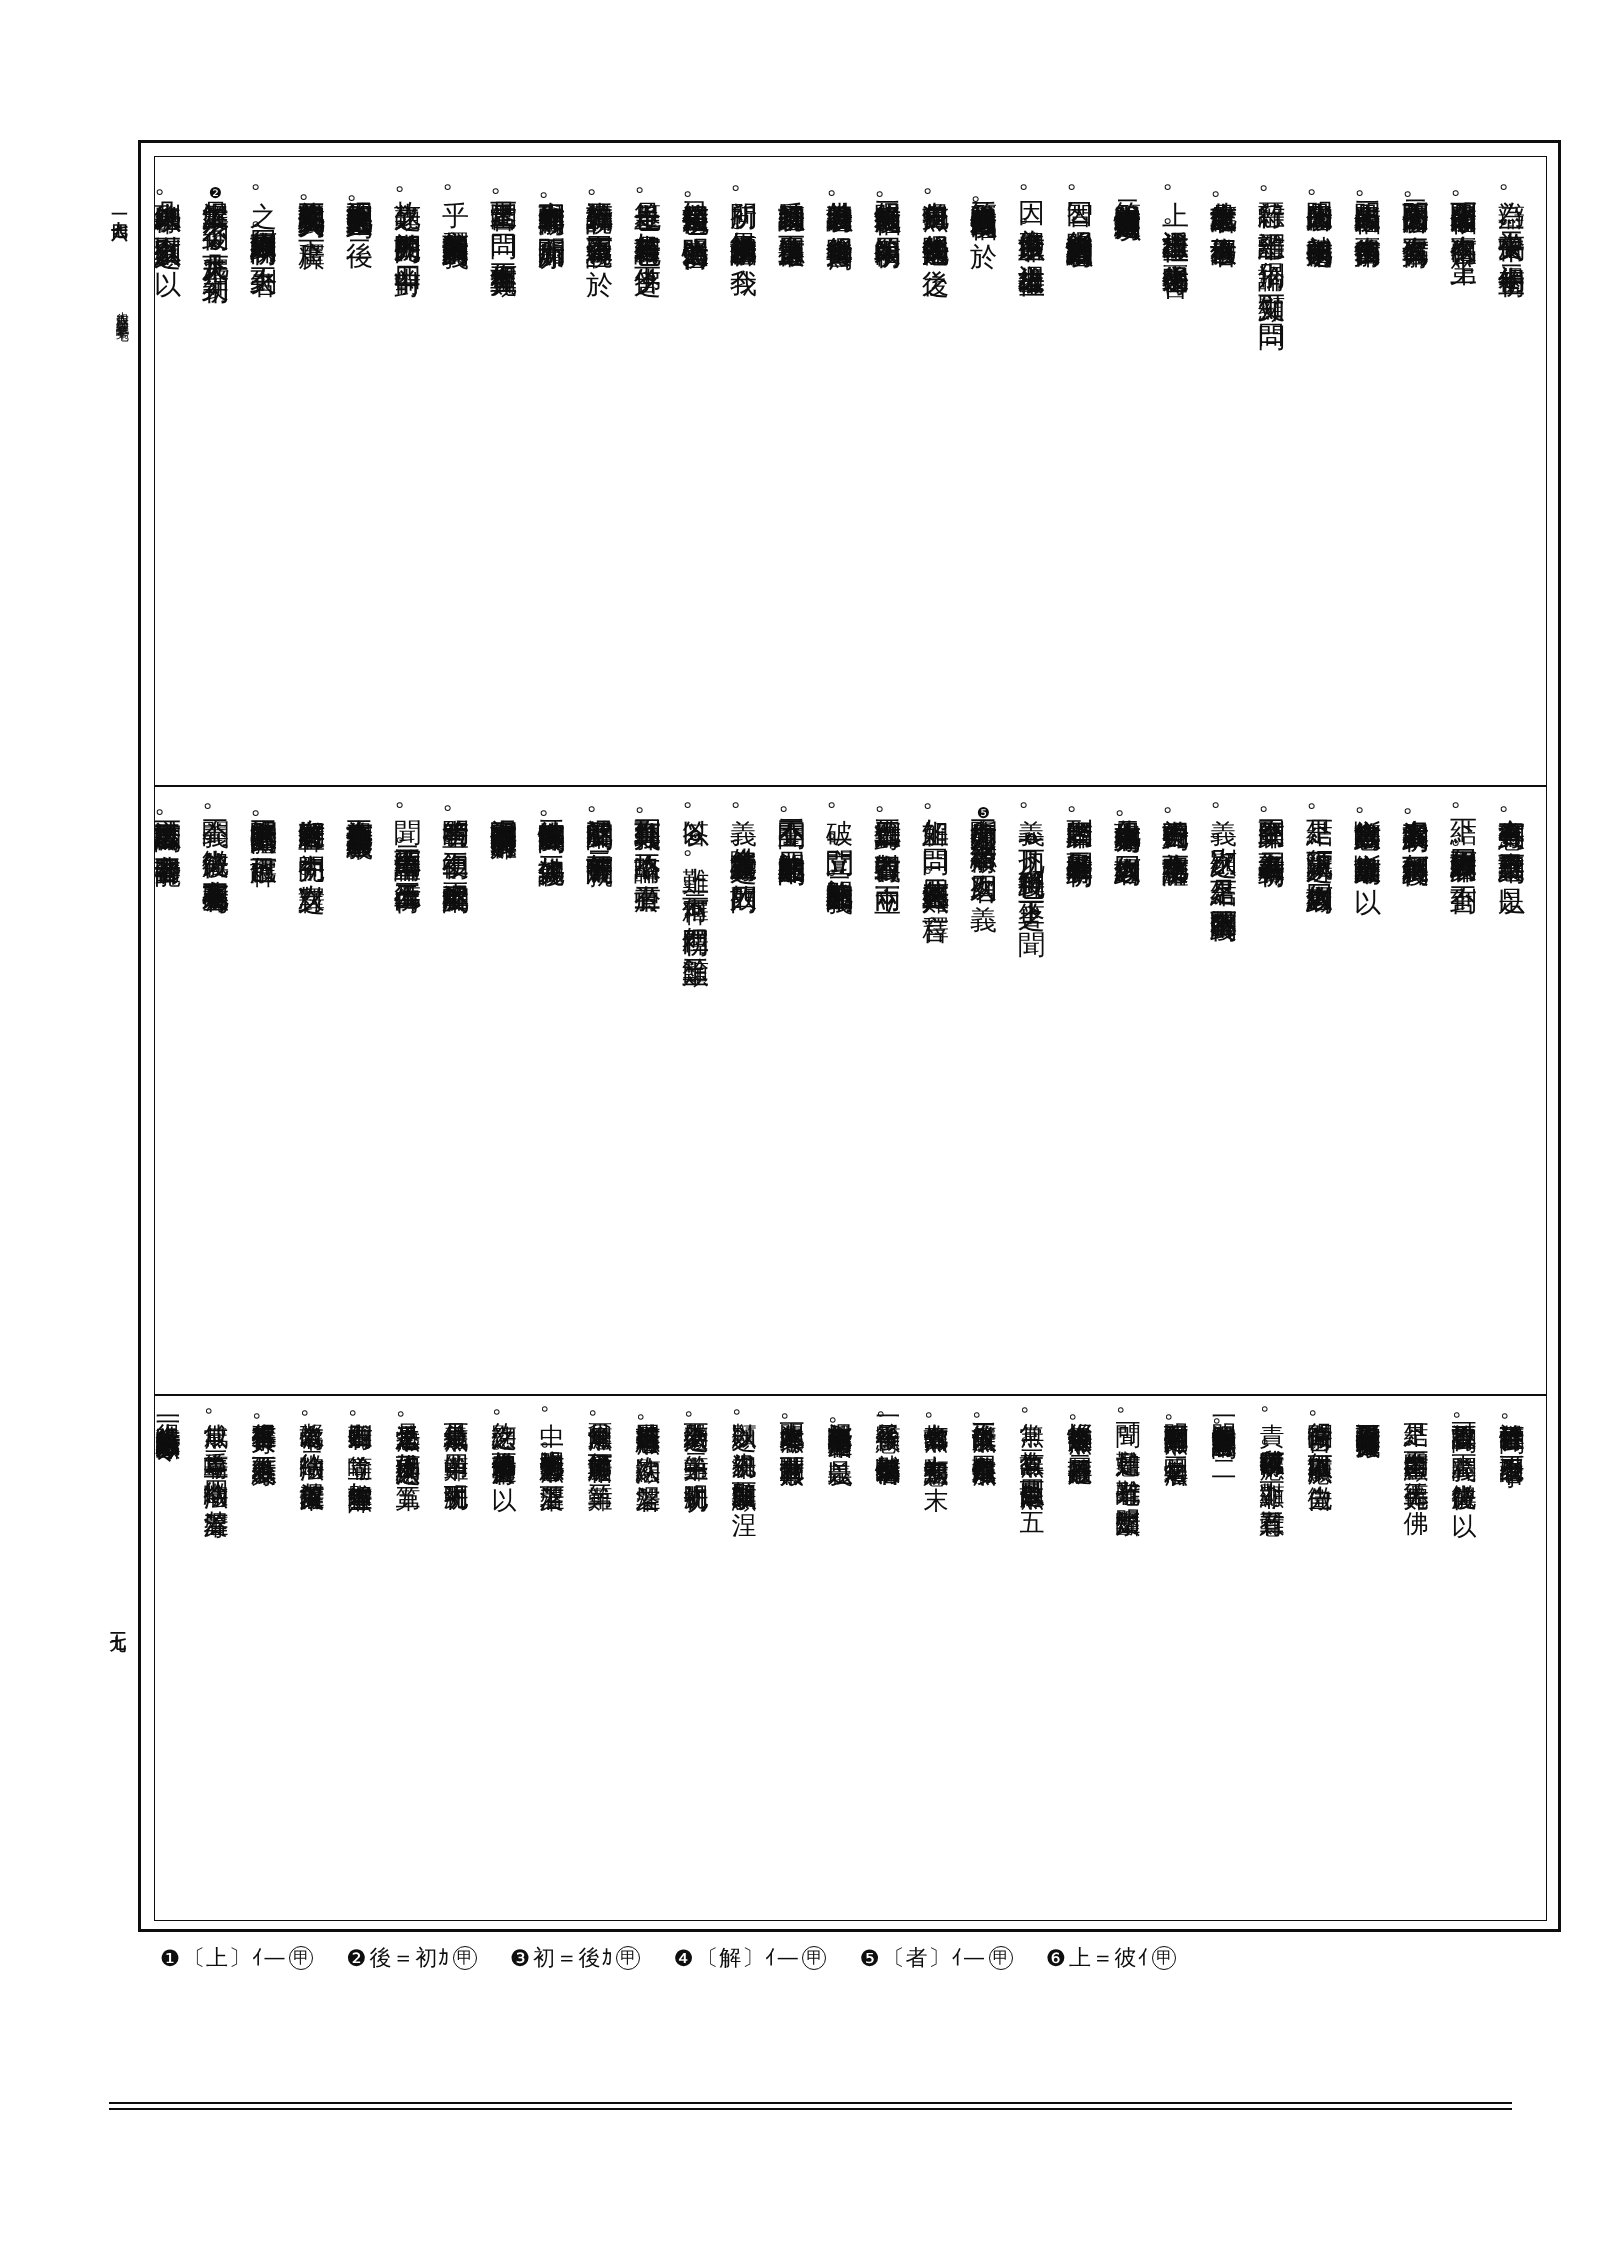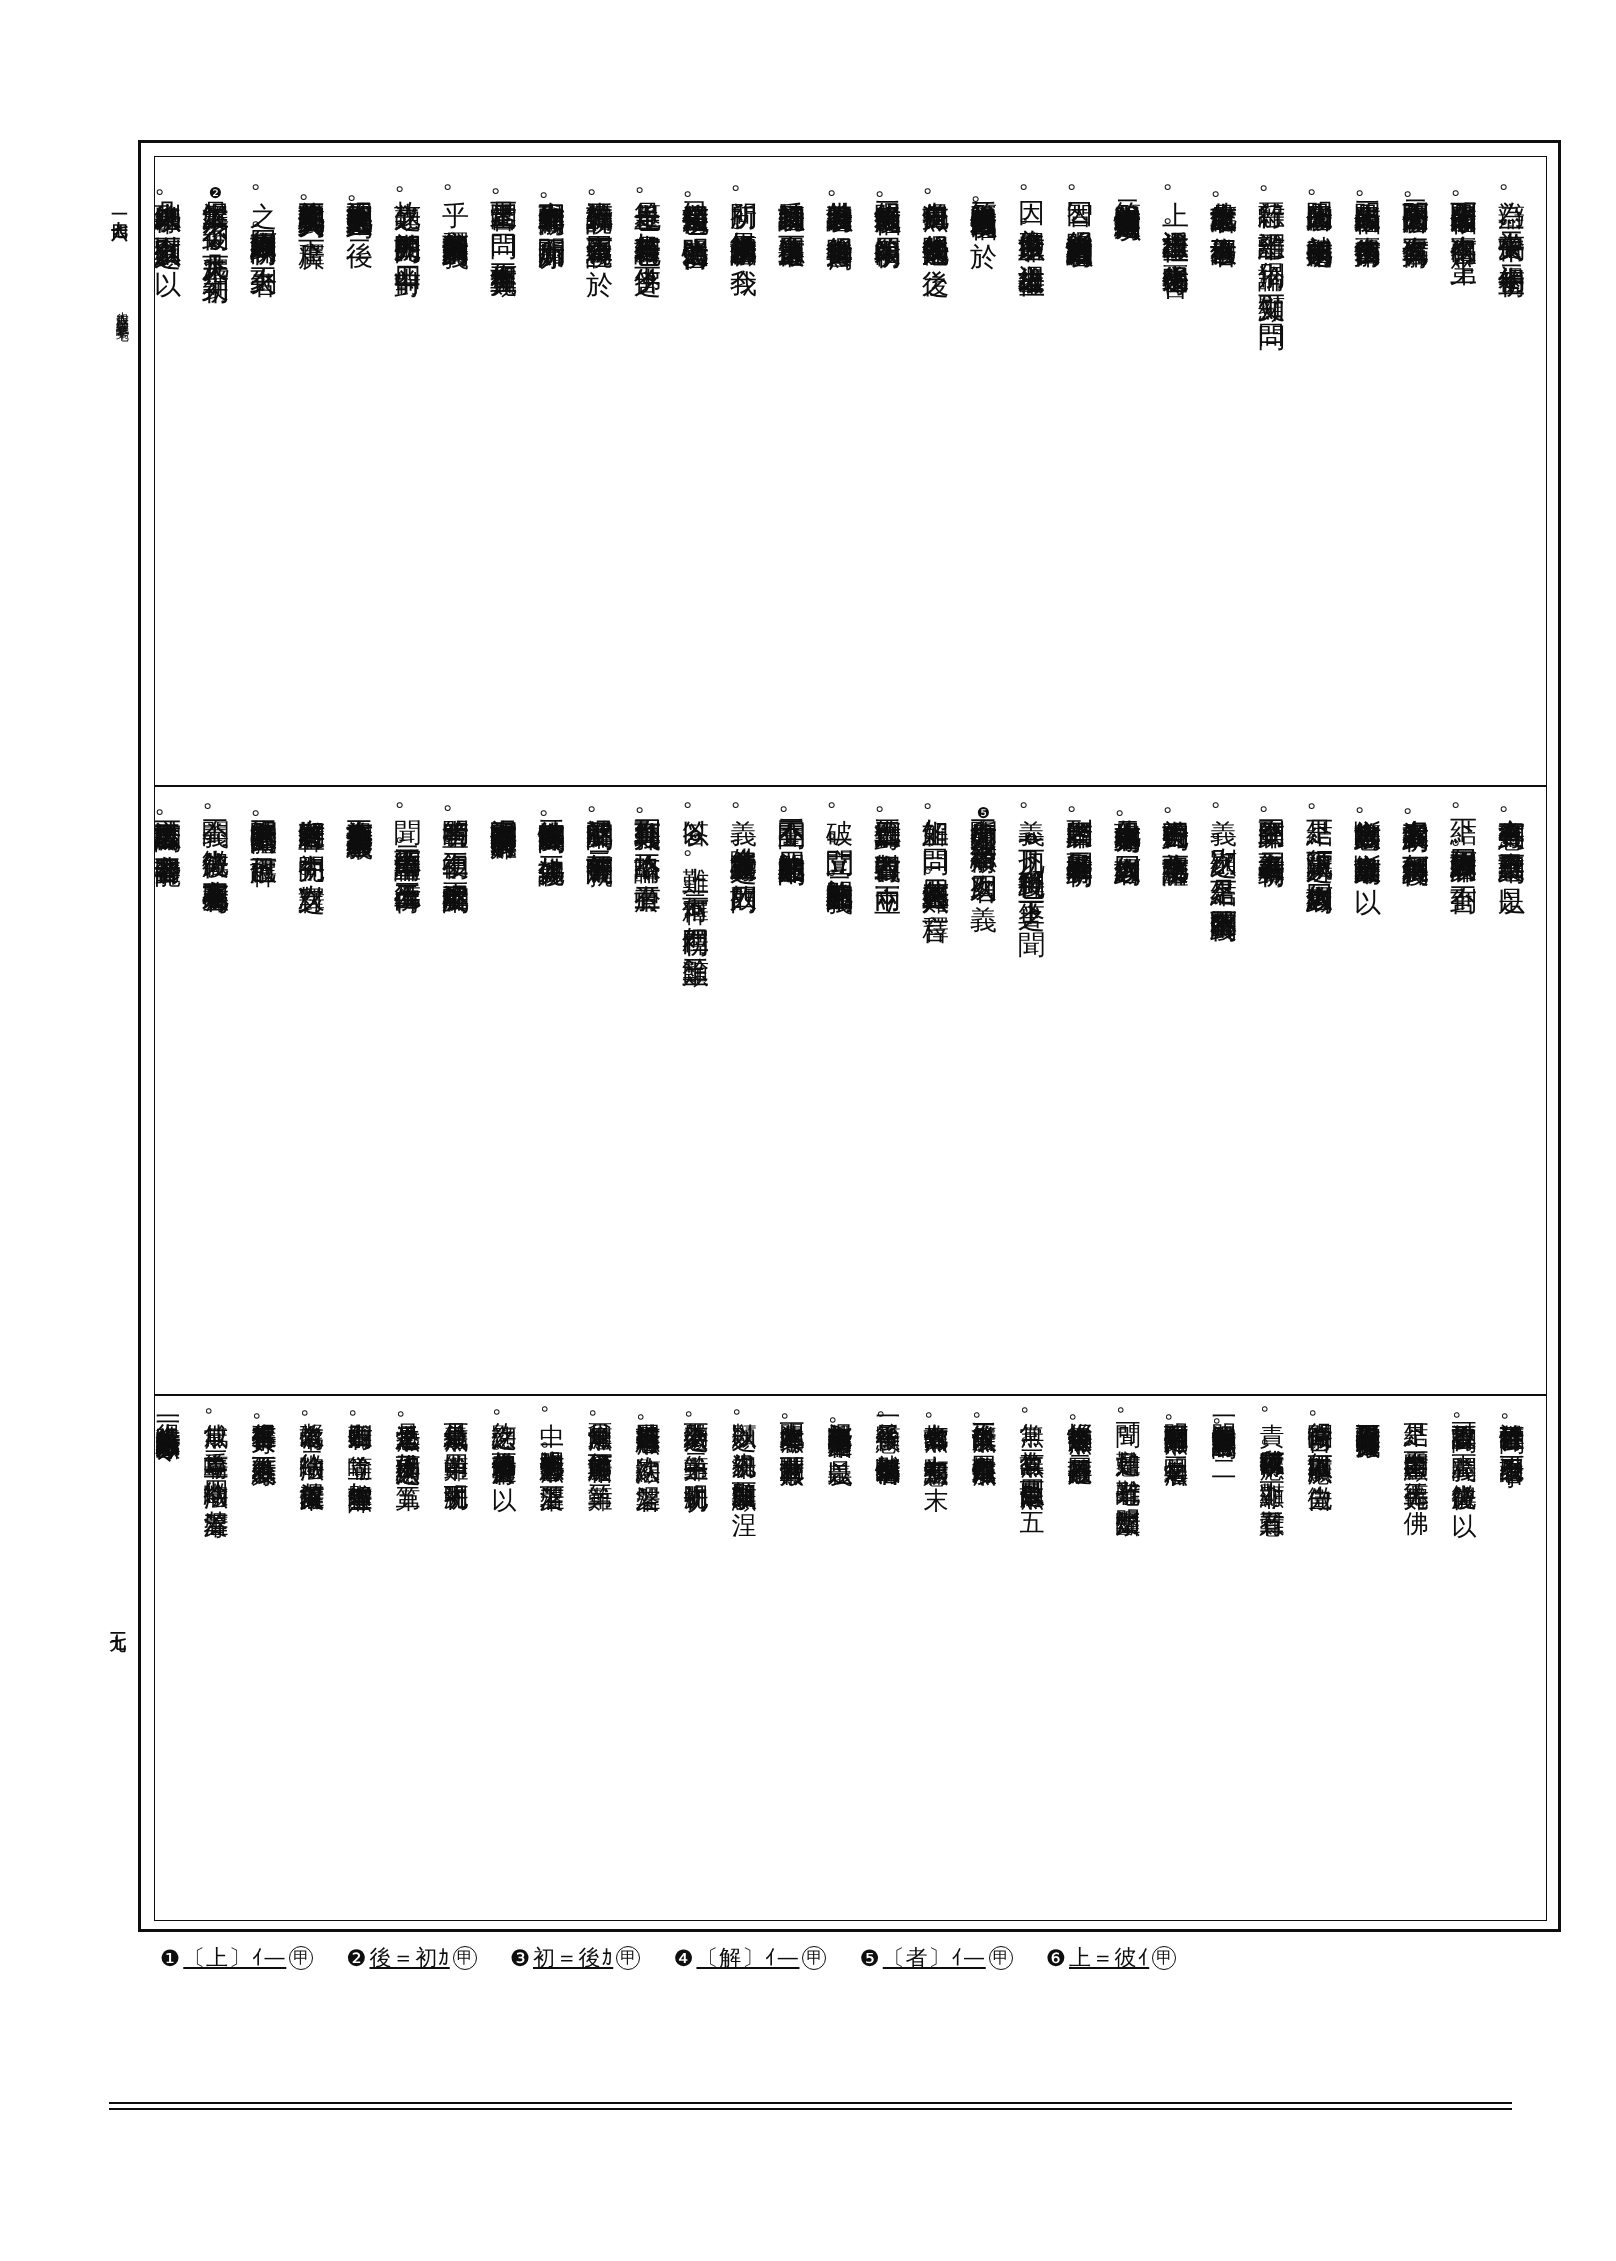--- a/index.html
+++ b/index.html
@@ -45,21 +45,21 @@
   #vol-num{left:109px;top:205px;font-size:16.6px;font-weight:bold;letter-spacing:2.3px;}
   #work-title{left:113px;top:301px;font-size:13px;letter-spacing:1.9px;}
   #page-num{left:107px;top:1621px;font-size:16px;font-weight:bold;letter-spacing:1.5px;}
   .footnotes{
     position:absolute;left:160px;top:1942px;width:1131px;height:32px;
     display:flex;align-items:center;gap:33px;
     font-size:22px;white-space:nowrap;
   }
   .fn-entry{display:inline-flex;align-items:center;gap:3px;}
   .fn-marker{font-size:22.6px;font-family:"DejaVu Sans","Liberation Sans",sans-serif;}
-  .fn-text{letter-spacing:0.8px;text-decoration:underline;}
+  .fn-text{letter-spacing:0.8px;}
   .fn-siglum{
     display:inline-flex;align-items:center;justify-content:center;
     width:24px;height:24px;border:1.9px solid #0e0e0e;border-radius:50%;
     font-size:16px;box-sizing:border-box;
   }
   .footer-rules{
     position:absolute;left:109px;top:2102px;width:1403px;height:7.5px;
     border-top:2.3px solid #0e0e0e;border-bottom:2.3px solid #0e0e0e;
     box-sizing:border-box;
   }

